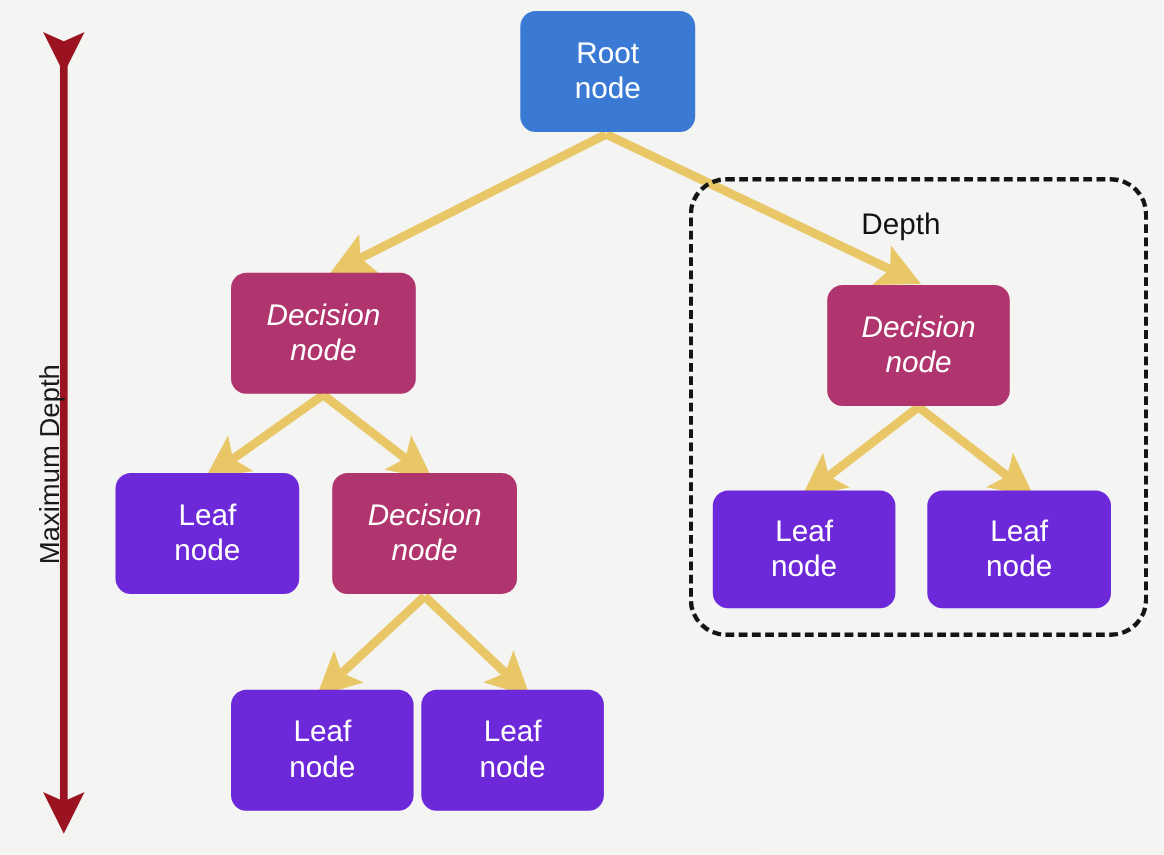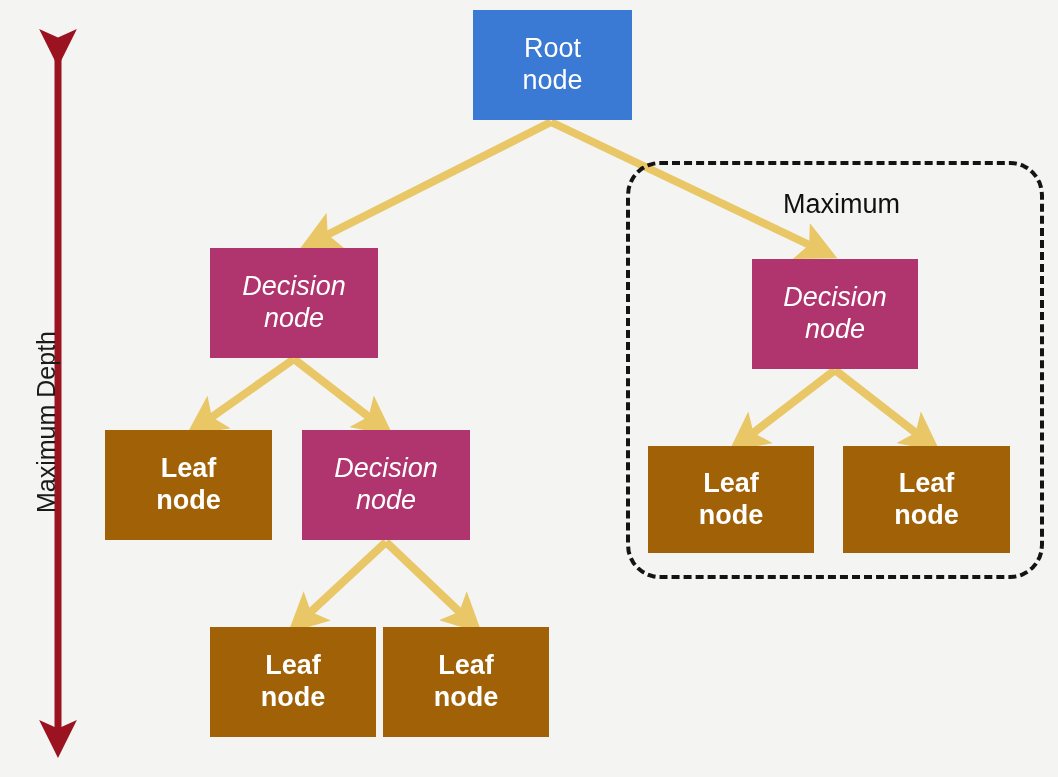--- a/index.html
+++ b/index.html
@@ -28,25 +28,26 @@
     display: flex;
     flex-direction: column;
     align-items: center;
     justify-content: center;
     color: #ffffff;
     font-size: 27px;
     line-height: 1.18;
     text-align: center;
     letter-spacing: 0px;
     box-sizing: border-box;
+    border-radius: 14px;
   }
   .node span { display: block; white-space: nowrap; }
   .node-root     { background: #3a7ad4; }
   .node-decision { background: #b0356e; font-style: italic; }
-  .node-leaf     { background: #a16207; font-weight: bold; }
+  .node-leaf     { background: #6d28d9; }
 
   .axis-label {
     position: absolute;
     color: #1a1a1a;
     font-size: 25px;
     font-weight: 400;
     white-space: nowrap;
     transform-origin: 0 0;
     transform: rotate(-90deg);
   }
@@ -91,21 +92,21 @@
 
     <line x1="386" y1="542" x2="302" y2="620" stroke="#e9c767" stroke-width="8" marker-end="url(#ah)"></line>
     <line x1="386" y1="542" x2="468" y2="620" stroke="#e9c767" stroke-width="8" marker-end="url(#ah)"></line>
 
     <line x1="835" y1="370" x2="744" y2="440" stroke="#e9c767" stroke-width="8" marker-end="url(#ah)"></line>
     <line x1="835" y1="370" x2="925" y2="440" stroke="#e9c767" stroke-width="8" marker-end="url(#ah)"></line>
   </svg>
 
   <div class="branch-box" style="left:626px; top:161px; width:418px; height:418px;"></div>
 
-  <div class="branch-label" style="left:783px; top:189px;">Maximum</div>
+  <div class="branch-label" style="left:783px; top:189px;">Depth</div>
 
   <div class="axis-label" style="left:32px; top:513px;">Maximum Depth</div>
 
   <div class="node node-root" style="left:473px; top:10px; width:159px; height:110px;">
     <span>Root</span>
     <span>node</span>
   </div>
 
   <div class="node node-decision" style="left:210px; top:248px; width:168px; height:110px;">
     <span>Decision</span>

